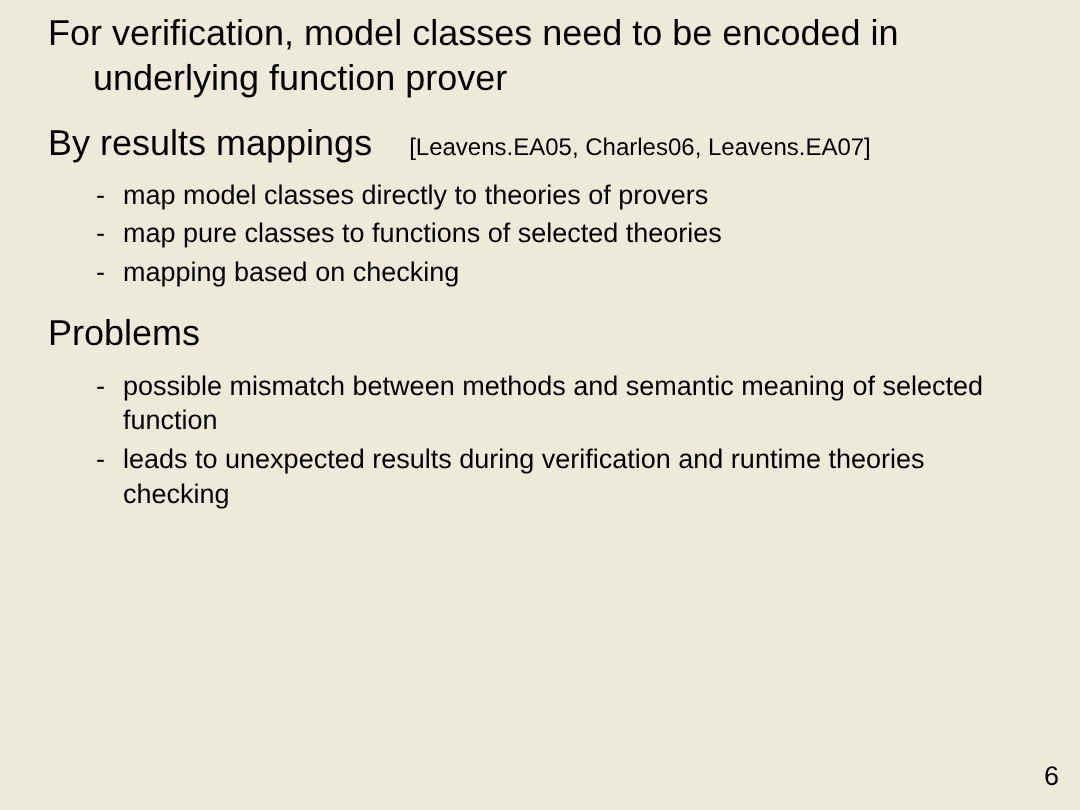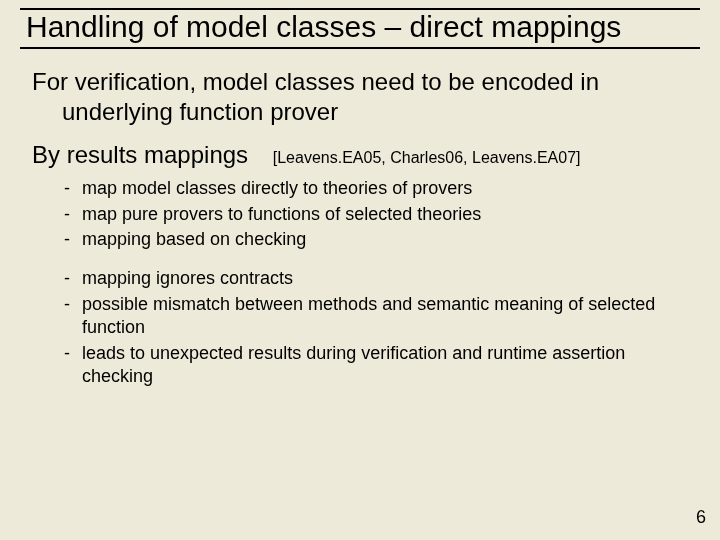--- a/index.html
+++ b/index.html
@@ -72,42 +72,39 @@
     right: 14px;
     bottom: 12px;
     font-size: 18px;
   }
 </style>
 </head>
 <body>
 
 <div class="slide">
 
-  <div class="title-wrap">
-    <div class="title">Handling of model classes – direct mappings</div>
-  </div>
 
   <div class="body-text">
     <span>For verification, model classes need to be encoded in</span><br>
     <span class="indent-cont">underlying function prover</span>
   </div>
 
   <div class="subhead">
     <span>By results mappings</span>
     <span class="cite">[Leavens.EA05, Charles06, Leavens.EA07]</span>
   </div>
 
   <ul class="dash">
     <li>map model classes directly to theories of provers</li>
-    <li>map pure provers to functions of selected theories</li>
+    <li>map pure classes to functions of selected theories</li>
     <li>mapping based on checking</li>
   </ul>
 
+  <div class="subhead">Problems</div>
 
   <ul class="dash">
-    <li>mapping ignores contracts</li>
     <li>possible mismatch between methods and semantic meaning of selected function</li>
-    <li>leads to unexpected results during verification and runtime assertion checking</li>
+    <li>leads to unexpected results during verification and runtime theories checking</li>
   </ul>
 
   <div class="pagenum">6</div>
 
 </div>
 
 </body></html>

